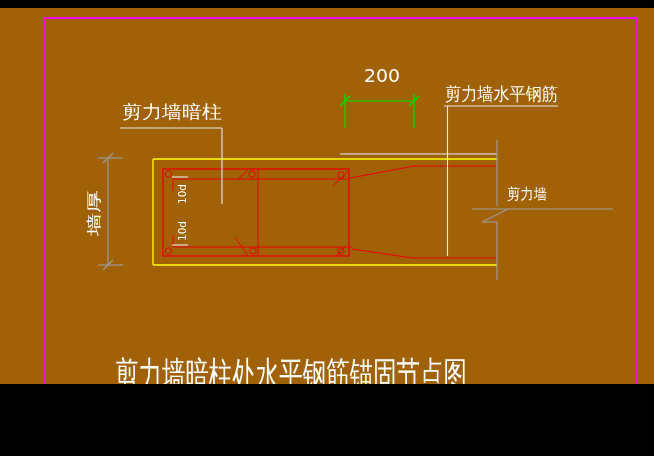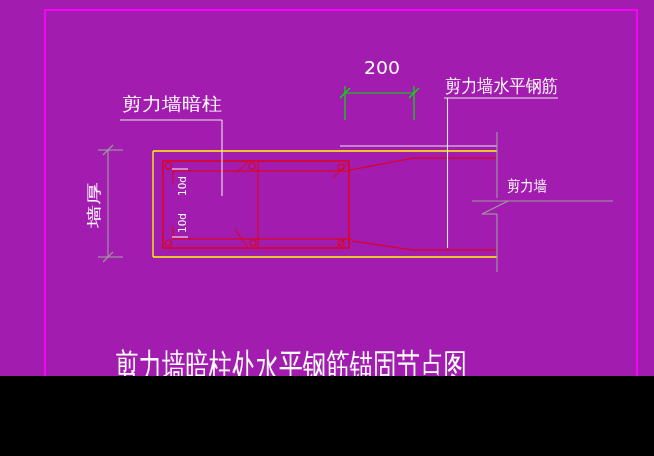--- a/index.html
+++ b/index.html
@@ -1,17 +1,17 @@
 <!DOCTYPE html>
 <html><head>
 <meta charset="utf-8">
 <style>
   html,body{margin:0;padding:0;background:#000;}
-  .screen{position:relative;width:654px;height:376px;background:#a21caf;overflow:hidden;
-          font-family:"DejaVu Sans",sans-serif;}
+  .screen{position:relative;width:654px;height:376px;background:#a16207;overflow:hidden;
+          font-family:"DejaVu Sans",sans-serif;margin-top:8px;}
   svg{position:absolute;left:0;top:0;}
   .red{stroke:#e80000;fill:none;stroke-width:1.3;}
   .redthin{stroke:#e80000;fill:none;stroke-width:1;}
   .yellow{stroke:#ffff00;fill:none;stroke-width:1.3;}
   .green{stroke:#00e400;fill:none;stroke-width:1.2;}
   .aux{stroke:#9e9e9e;fill:none;stroke-width:1.1;}
   .whiteline{stroke:#e9e9e9;fill:none;stroke-width:1.1;}
   .border{stroke:#ff00ff;fill:none;stroke-width:1.8;}
   text{fill:#ffffff;font-family:"DejaVu Sans",sans-serif;}
   .lbl{font-size:18px;}

